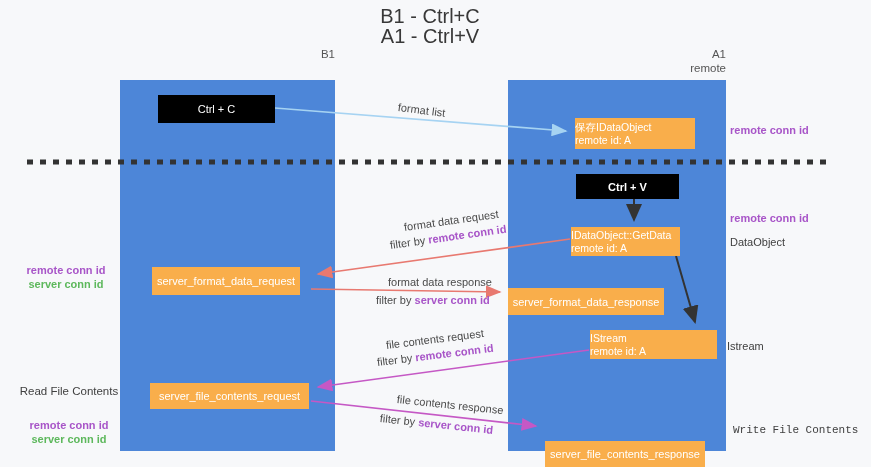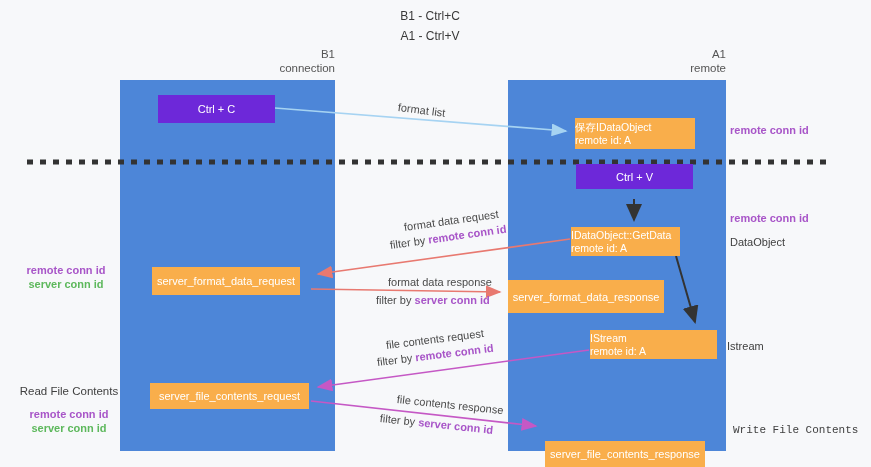--- a/index.html
+++ b/index.html
@@ -10,21 +10,21 @@
     width: 871px;
     height: 467px;
     background: #f7f8fa;
     overflow: hidden;
   }
   .title {
     position: absolute;
     left: 0; top: 6px;
     width: 860px;
     text-align: center;
-    font-size: 12px;
+    font-size: 20px;
     line-height: 20px;
     color: #383838;
   }
   .col-header {
     position: absolute;
     top: 47px;
     text-align: right;
     font-size: 11.5px;
     line-height: 14px;
     color: #555;
@@ -44,21 +44,21 @@
     left: 0; top: 0;
     width: 871px; height: 467px;
     pointer-events: none;
   }
   .node {
     position: absolute;
     color: #ffffff;
     text-align: center;
     font-size: 11px;
   }
-  .node.green { background: #6d28d9; }
+  .node.green { background: #000000; }
   .node.orange { background: #f9ae4b; }
   .node.single { display: flex; align-items: center; justify-content: center; }
   .node.double { display: flex; flex-direction: column; align-items: flex-start; justify-content: center; font-size: 10.5px; line-height: 13px; }
   .ann {
     position: absolute;
     font-size: 11px;
     color: #4a4a4a;
     white-space: nowrap;
     transform-origin: left center;
   }
@@ -73,21 +73,20 @@
 
 <div class="canvas">
 
   <div class="title">
     <div>B1 - Ctrl+C</div>
     <div>A1 - Ctrl+V</div>
   </div>
 
   <div class="col-header left">
     <div>B1</div>
-    <div>connection</div>
   </div>
   <div class="col-header right">
     <div>A1</div>
     <div>remote</div>
   </div>
 
   <div class="panel left"></div>
   <div class="panel right"></div>
 
   <svg class="arrows" viewBox="0 0 871 467">
@@ -125,34 +124,34 @@
 
   <div class="node green single" style="left:158px; top:95px; width:117px; height:28px;">
     <span>Ctrl + C</span>
   </div>
 
   <div class="node orange double" style="left:575px; top:118px; width:120px; height:31px;">
     <span>保存IDataObject</span>
     <span>remote id: A</span>
   </div>
 
-  <div class="node green single" style="left:576px; top:164px; width:117px; height:25px;">
+  <div class="node green single" style="left:576px; top:174px; width:103px; height:25px;font-weight:bold;">
     <span>Ctrl + V</span>
   </div>
 
   <div class="node orange double" style="left:571px; top:227px; width:109px; height:29px;">
     <span>IDataObject::GetData</span>
     <span>remote id: A</span>
   </div>
 
   <div class="node orange single" style="left:152px; top:267px; width:148px; height:28px;">
     <span>server_format_data_request</span>
   </div>
 
-  <div class="node orange single" style="left:508px; top:280px; width:156px; height:33px;">
+  <div class="node orange single" style="left:508px; top:288px; width:156px; height:27px;">
     <span>server_format_data_response</span>
   </div>
 
   <div class="node orange double" style="left:590px; top:330px; width:127px; height:29px;">
     <span>IStream</span>
     <span>remote id: A</span>
   </div>
 
   <div class="node orange single" style="left:150px; top:383px; width:159px; height:26px;">
     <span>server_file_contents_request</span>
@@ -187,21 +186,21 @@
     <span>filter by</span>
     <span class="purple">server conn id</span>
   </div>
 
   <div class="label-group" style="left:20px; top:263px; width:92px;">
     <div class="purple">remote conn id</div>
     <div class="greentxt">server conn id</div>
   </div>
 
   <div class="label-group" style="left:14px; top:384px; width:110px;">
-    <div class="darktxt" style="margin-bottom:9px;">Read File Contents</div>
+    <div class="darktxt" style="margin-bottom:20px;">Read File Contents</div>
     <div class="purple">remote conn id</div>
     <div class="greentxt">server conn id</div>
   </div>
 
   <div class="side-label purple" style="left:730px; top:124px;">remote conn id</div>
   <div class="side-label purple" style="left:730px; top:212px;">remote conn id</div>
   <div class="side-label darktxt" style="left:730px; top:236px;">DataObject</div>
   <div class="side-label darktxt" style="left:727px; top:340px;">Istream</div>
   <div class="side-label darktxt" style="left:733px; top:424px;font-family:Liberation Mono, monospace;">Write File Contents</div>
 

